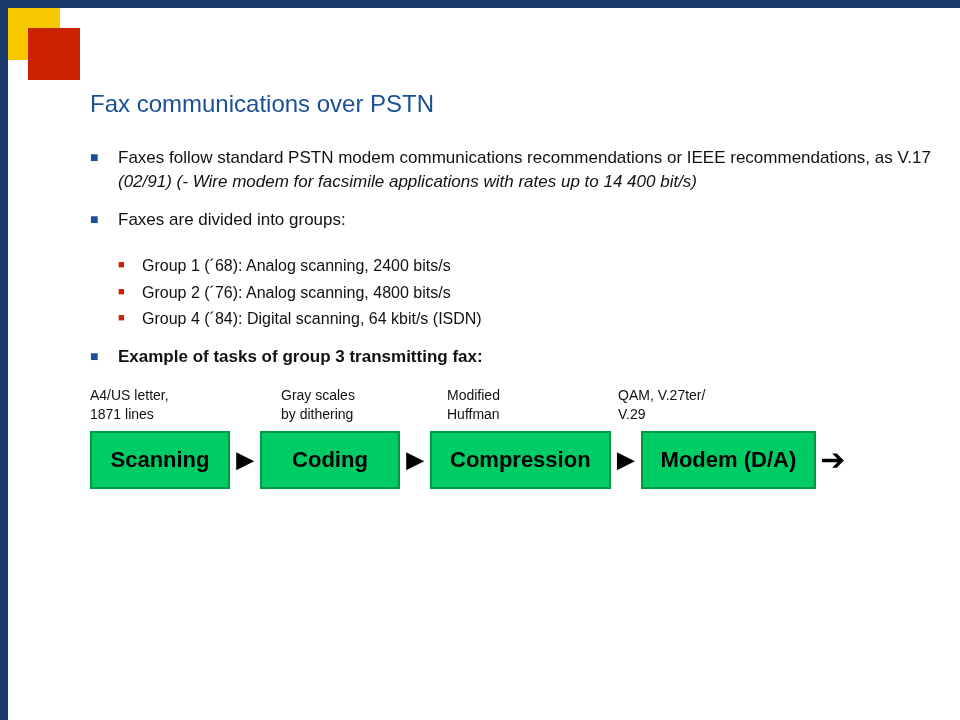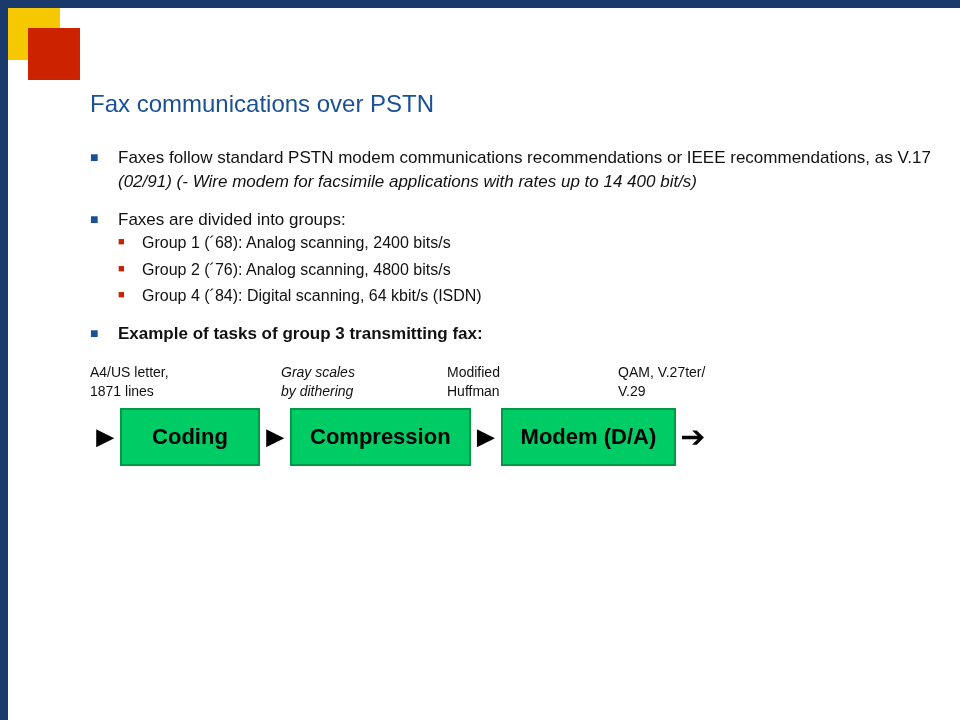--- a/index.html
+++ b/index.html
@@ -87,21 +87,21 @@
       font-size: 14px;
     }
 
     .italic-text {
       font-style: italic;
     }
 
     .sub-list {
       list-style: none;
       padding: 0;
-      margin-top: 1px;
+      margin-top: 24px;
     }
 
     .sub-list > li {
       position: relative;
       padding-left: 24px;
       margin-bottom: 4px;
       font-size: 16px;
       color: #111;
       line-height: 1.4;
     }
@@ -133,21 +133,21 @@
     }
 
     .diagram-label {
       font-size: 14px;
       color: #111;
       line-height: 1.3;
       width: 175px;
     }
 
     .diagram-label:nth-child(1) { width: 175px; }
-    .diagram-label:nth-child(2) { width: 150px; font-style: italic; }
+    .diagram-label:nth-child(2) { width: 150px; }
     .diagram-label:nth-child(3) { width: 155px; }
     .diagram-label:nth-child(4) { width: 180px; }
 
     
     .flow-container {
       display: flex;
       align-items: center;
       gap: 0;
       margin-top: 4px;
     }
@@ -240,20 +240,23 @@
         <span>Huffman</span>
       </div>
       <div class="diagram-label">
         <span>QAM, V.27ter/</span><br>
         <span>V.29</span>
       </div>
     </div>
 
     <div class="flow-container">
 
+      <div class="flow-box">
+        <span>Scanning</span>
+      </div>
 
       <div class="flow-arrow">
         <span>▶</span>
       </div>
 
       <div class="flow-box">
         <span>Coding</span>
       </div>
 
       <div class="flow-arrow">

